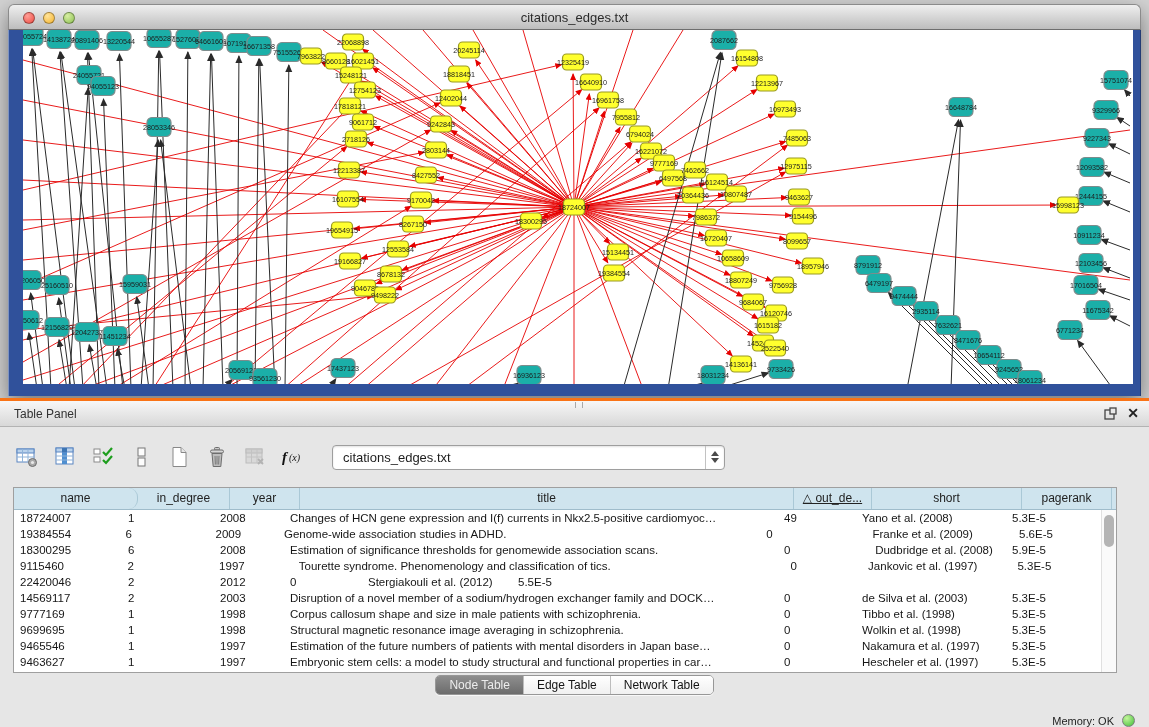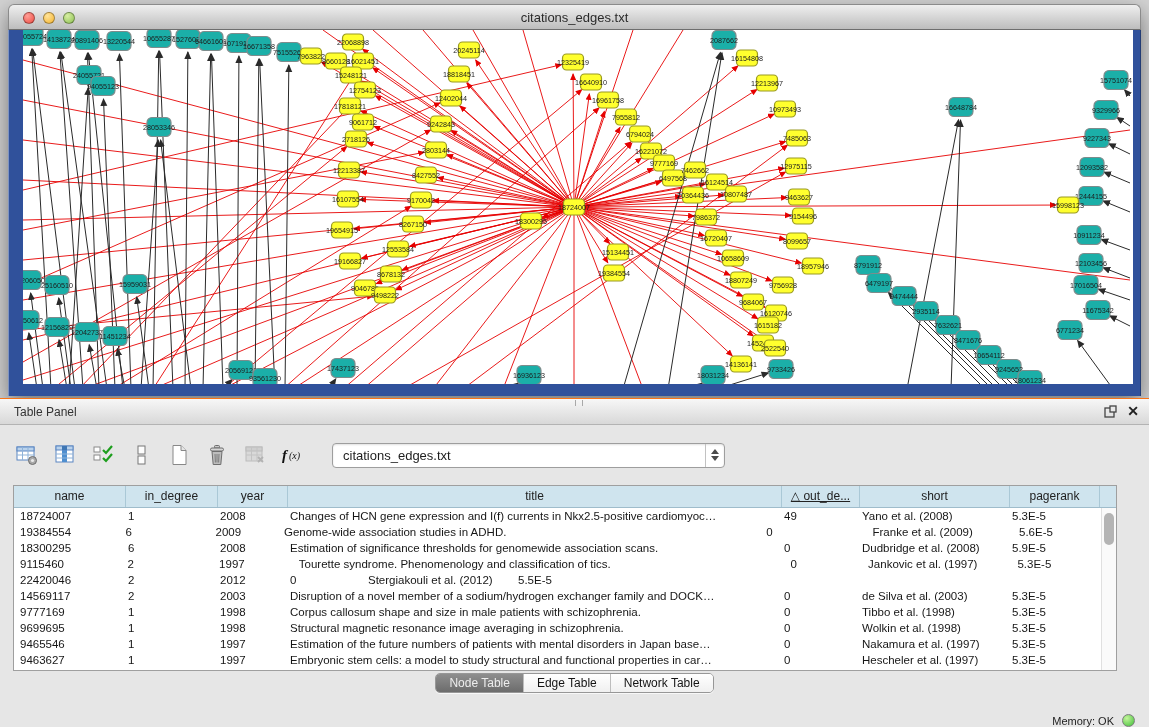--- a/index.html
+++ b/index.html
@@ -19,21 +19,21 @@
   .light.red { background:radial-gradient(circle at 35% 30%, #ff9f97, #ee4b42); }
   .light.yellow { background:radial-gradient(circle at 35% 30%, #ffe49a, #f5b32e); }
   .light.green { background:radial-gradient(circle at 35% 30%, #d8eea3, #8cc152); }
   .frame { position:absolute; left:0; right:0; top:26px; bottom:0;
     background:#30519b; border-left:1px solid #7e93c1; border-right:1px solid #233c74; }
   .canvas { position:absolute; left:14px; top:0; width:1110px; height:354px; background:#ffffff; }
   .canvas svg { display:block; }
 
   
   #table-panel { position:absolute; left:0; top:398px; width:1149px; height:329px;
-    background:#e6e6e6; border-top:1px solid #f97316; }
+    background:#e6e6e6; border-top:3px solid #f97316; }
   .panel-header { height:26px; background:linear-gradient(#f7f7f7,#d8d8d8);
     border-bottom:1px solid #b3b3b3; position:relative; }
   .panel-header .ptitle { position:absolute; left:14px; top:6px; font-size:12px; color:#333; }
   .grip { position:absolute; left:50%; top:1px; width:8px; height:6px;
     border-left:1px solid #a9a9a9; border-right:1px solid #a9a9a9; }
   .phicons { position:absolute; right:10px; top:5px; display:flex; gap:10px; align-items:center; }
   .close-x { font-size:14px; font-weight:bold; color:#222; line-height:14px; cursor:default; }
 
   .toolbar { position:absolute; left:14px; top:40px; height:32px; display:flex; align-items:center; gap:12px; }
   .tbicon { width:26px; height:26px; display:flex; align-items:center; justify-content:center; }
@@ -781,21 +781,21 @@
       <span class="val">citations_edges.txt</span>
       <span class="step">
           <span class="tri-up"></span>
           <span class="tri-dn"></span>
         </span>
     </div>
   </div>
 
   <div class="table-wrap">
     <div class="thead" id="thead">
-        <div class="th" style="width: 112px;">name</div>
+        <div class="th" style="width: 124px; border-radius: 9px;">name</div>
         <div class="th" style="width: 92px;">in_degree</div>
         <div class="th" style="width: 70px;">year</div>
         <div class="th" style="width: 494px;">title</div>
         <div class="th" style="width: 78px; text-decoration: underline;">△ out_de...</div>
         <div class="th" style="width: 150px;">short</div>
         <div class="th" style="width: 90px;">pagerank</div>
       </div>
     <div class="rows" id="tbody">
         <div class="tr">
           <div class="td" style="width: 108px;">18724007</div>
@@ -814,21 +814,21 @@
           <div class="td" style="width: 78px;">0</div>
           <div class="td" style="width: 150px; margin-left: 30px;">Franke et al. (2009)</div>
           <div class="td" style="width: 90px;">5.6E-5</div>
         </div>
         <div class="tr">
           <div class="td" style="width: 108px;">18300295</div>
           <div class="td" style="width: 92px;">6</div>
           <div class="td" style="width: 70px;">2008</div>
           <div class="td" style="width: 494px;">Estimation of significance thresholds for genomewide association scans.</div>
           <div class="td" style="width: 78px;">0</div>
-          <div class="td" style="width: 150px;">Dudbridge et al. (2008)</div>
+          <div class="td" style="width: 150px; text-align: center;">Dudbridge et al. (2008)</div>
           <div class="td" style="width: 90px;">5.9E-5</div>
         </div>
         <div class="tr">
           <div class="td" style="width: 108px;">9115460</div>
           <div class="td" style="width: 92px;">2</div>
           <div class="td" style="width: 70px;">1997</div>
           <div class="td" style="width: 494px; margin-left: 10px;">Tourette syndrome. Phenomenology and classification of tics.</div>
           <div class="td" style="width: 78px;">0</div>
           <div class="td" style="width: 150px;">Jankovic et al. (1997)</div>
           <div class="td" style="width: 90px;">5.3E-5</div>

